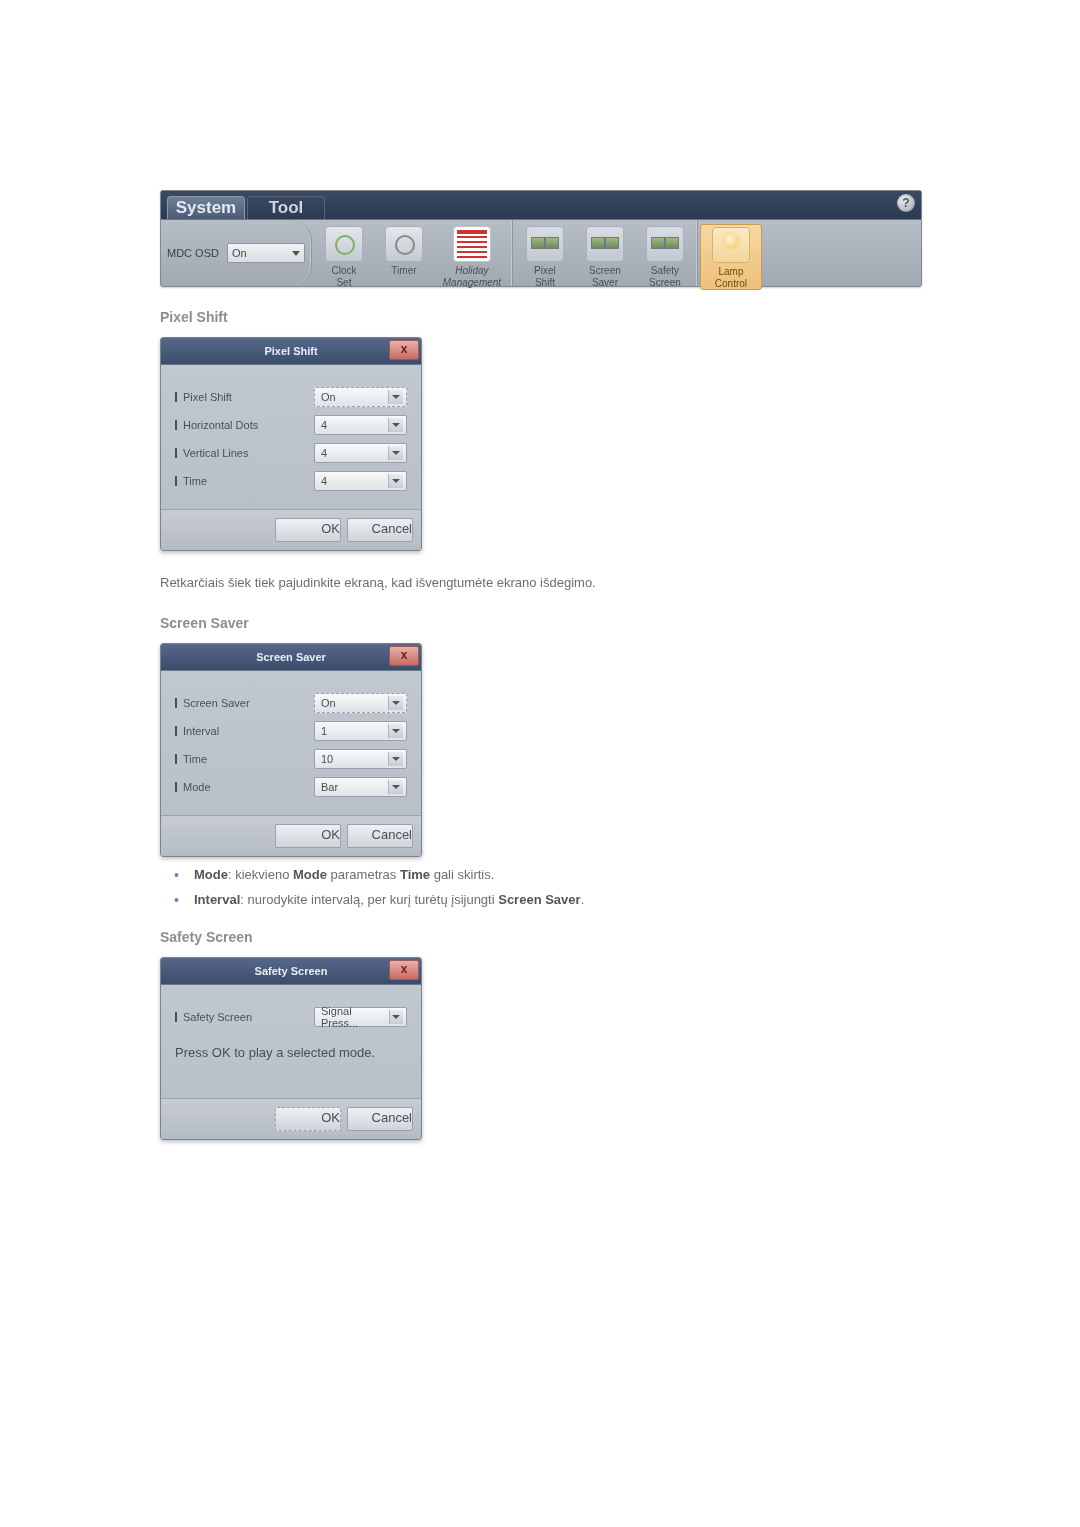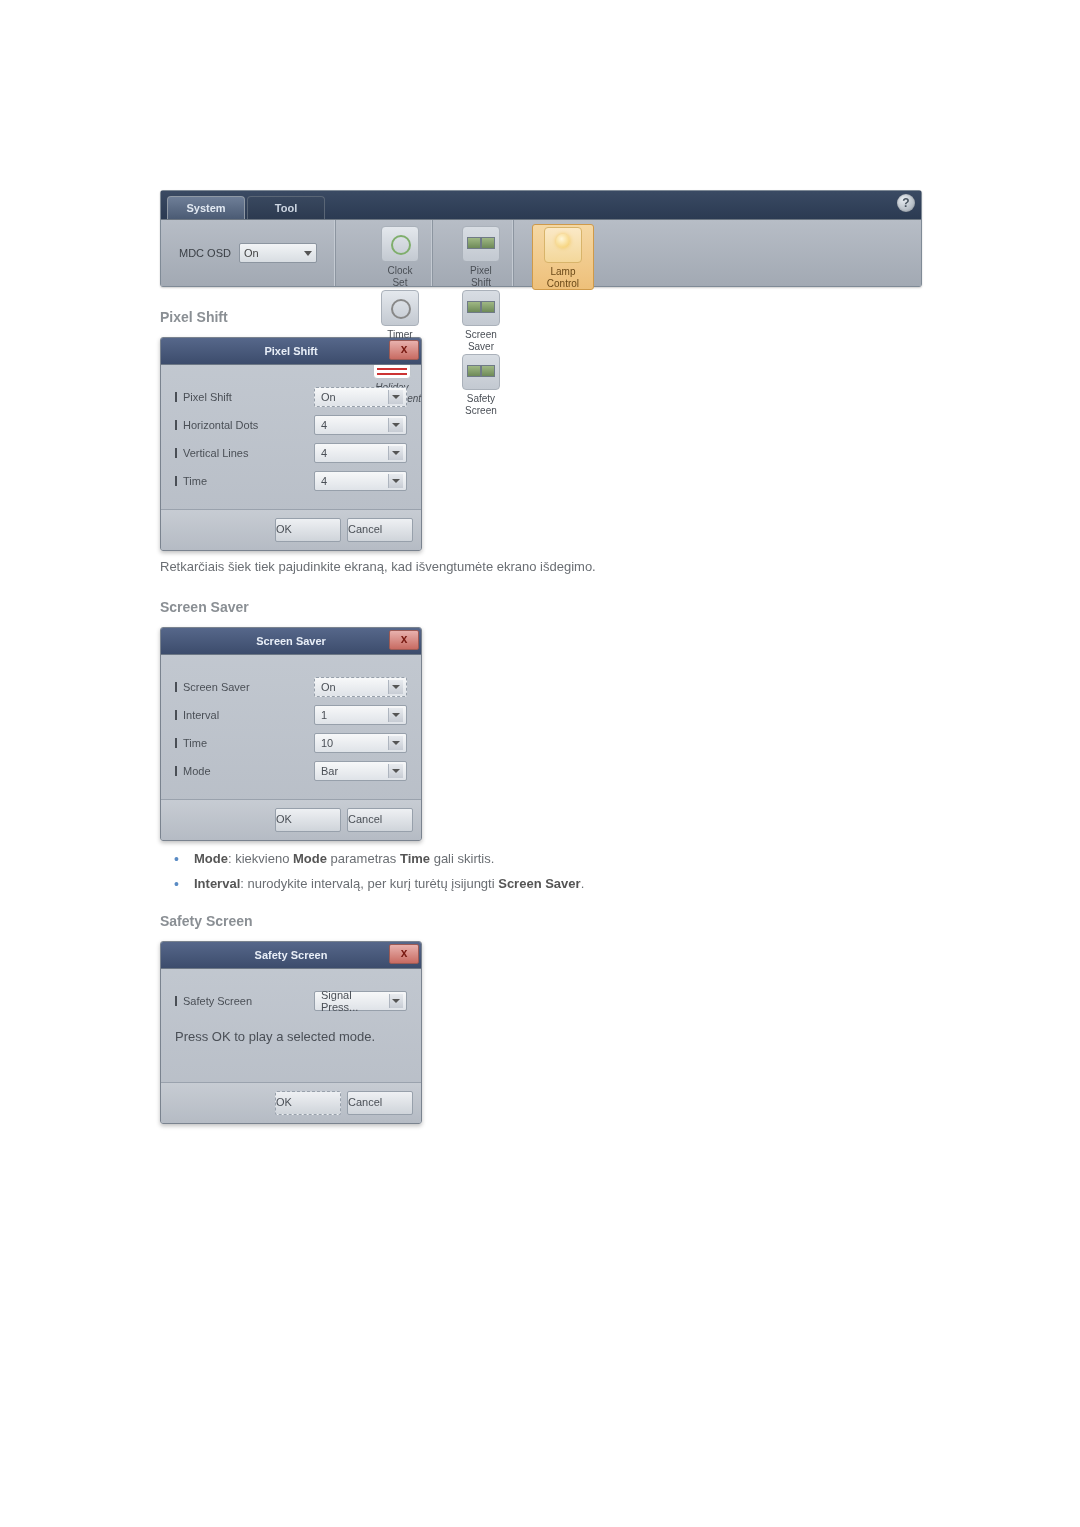--- a/index.html
+++ b/index.html
@@ -23,21 +23,21 @@
   h3.subhead {
     color: #8a8f94;
     font-size: 14px;
     font-weight: bold;
     margin: 22px 0 12px 0;
   }
   p.body-text {
     color: #6a6e73;
     font-size: 13px;
     line-height: 1.5;
-    margin: 6px 0;
+    margin: 22px 0;
   }
   ul.bullets {
     list-style: none;
     padding: 0;
     margin: 10px 0 20px 0;
   }
   ul.bullets li {
     position: relative;
     padding-left: 34px;
     margin: 10px 0;
@@ -69,21 +69,21 @@
     border-bottom: 1px solid #6b7581;
     padding-left: 6px;
     position: relative;
   }
   .toolbar-tabs .tab {
     width: 76px;
     height: 22px;
     margin-top: 4px;
     margin-right: 2px;
     text-align: center;
-    font-size: 11px;
+    font-size: 17px;
     font-weight: bold;
     color: #e2e9f2;
     border-top-left-radius: 4px;
     border-top-right-radius: 4px;
     line-height: 22px;
   }
   .tab.active {
     background: linear-gradient(#6e7e97, #4b5b74);
     border: 1px solid #8f99a5;
     border-bottom: none;
@@ -111,23 +111,24 @@
   }
   .toolbar-body {
     display: flex;
     align-items: stretch;
     background: linear-gradient(#b7bdc6, #a2a9b3);
     height: 66px;
   }
   .tb-left {
     display: flex;
     align-items: center;
-    padding: 0 18px;
+    padding: 0 6px;
     border-right: 1px solid #8c95a0;
     box-shadow: inset -1px 0 0 #c4cad2;
+    border-radius: 21px;
   }
   .tb-left .lbl {
     font-size: 11px;
     color: #3a3f45;
     margin-right: 8px;
   }
   .tb-select {
     display: flex;
     align-items: center;
     background: linear-gradient(#f2f4f6, #d8dde2);
@@ -141,25 +142,24 @@
     justify-content: space-between;
   }
   .caret-down {
     width: 0; height: 0;
     border-left: 4px solid transparent;
     border-right: 4px solid transparent;
     border-top: 5px solid #555;
   }
   .tb-group {
     display: flex;
-    align-items: flex-end;
-    padding: 4px 2px 2px 18px;
+    align-items: flex-start;
+    padding: 4px 2px 2px 2px;
     border-right: 1px solid #8c95a0;
     box-shadow: inset -1px 0 0 #c4cad2;
-    flex-direction: column;
   }
   .tb-group.last { border-right: none; box-shadow: none; }
   .tb-btn {
     width: 56px;
     text-align: center;
     font-size: 10px;
     color: #4a4f56;
     line-height: 1.15;
     padding: 0 2px;
   }
@@ -338,23 +338,23 @@
     display: flex;
     justify-content: flex-end;
     gap: 6px;
   }
   .dlg-btn {
     width: 64px;
     height: 22px;
     background: linear-gradient(#eef0f3, #cfd4da);
     border: 1px solid #97a0ab;
     border-radius: 2px;
-    font-size: 11px;
+    font-size: 13px;
     color: #4a4f56;
-    text-align: left;
+    text-align: right;
     line-height: 20px;
   }
   .dlg-btn.dashed { border-style: dashed; }
 </style>
 </head>
 <body>
 
 <div class="page">
 
 

